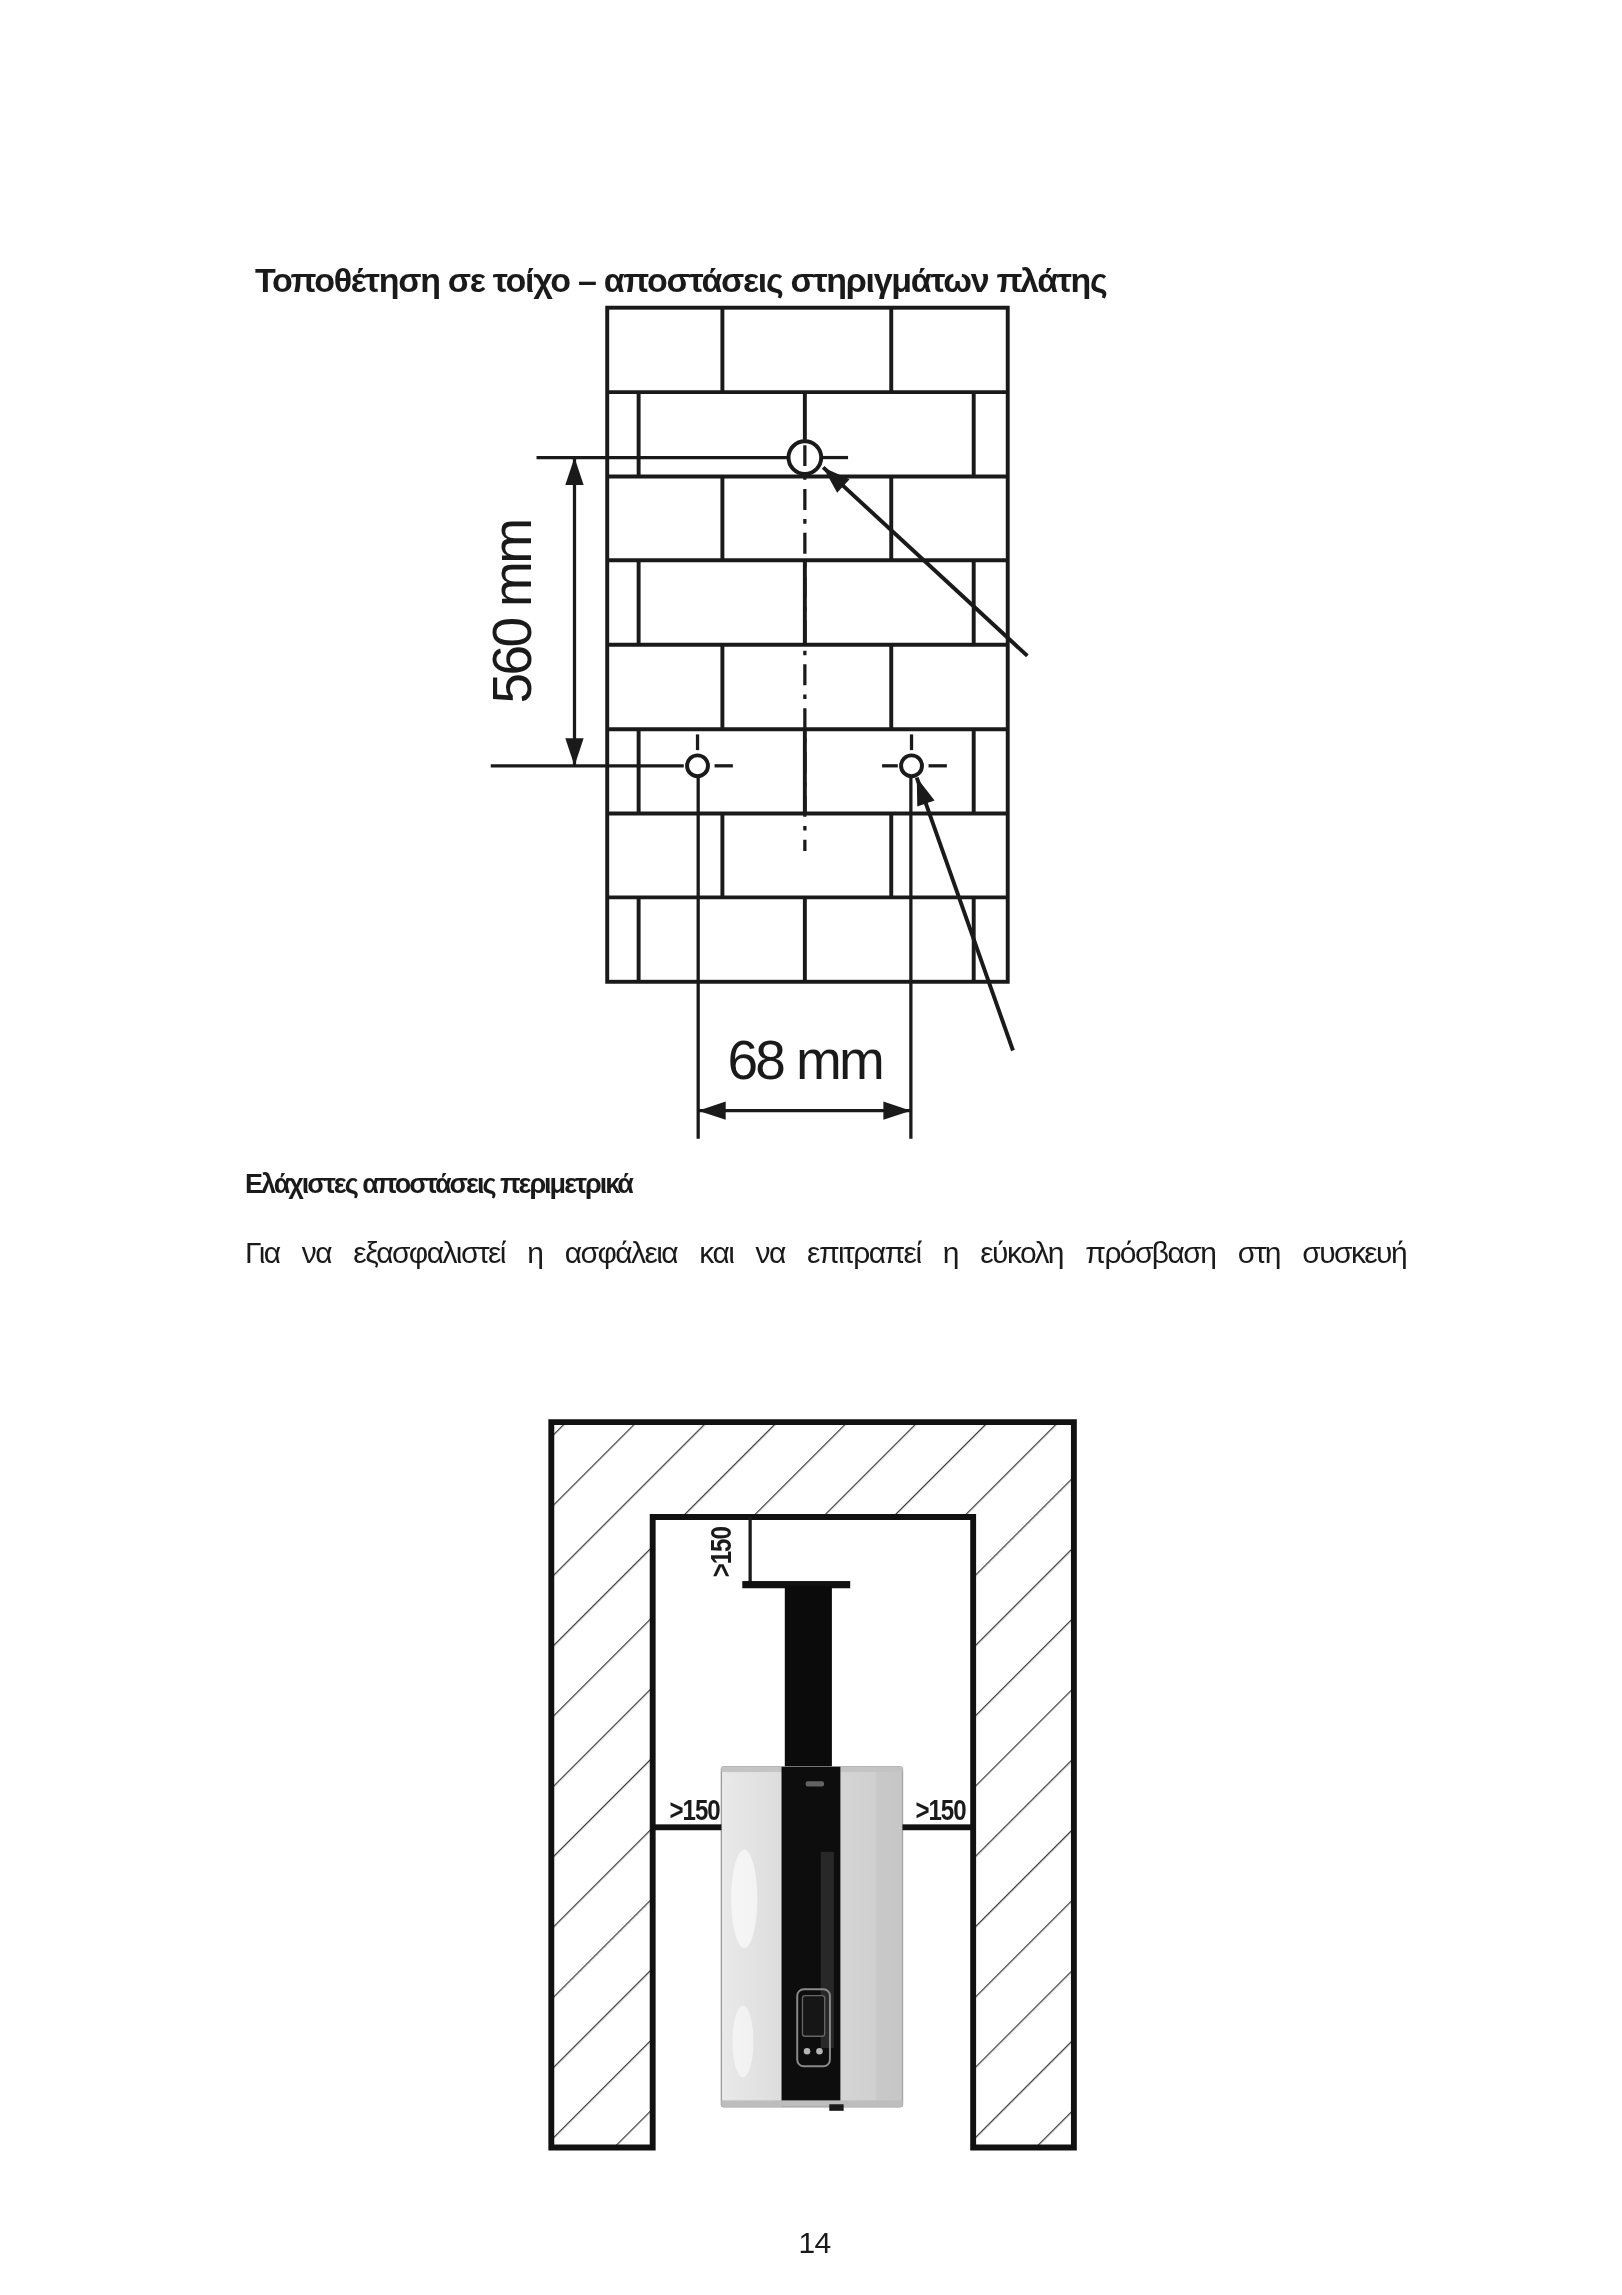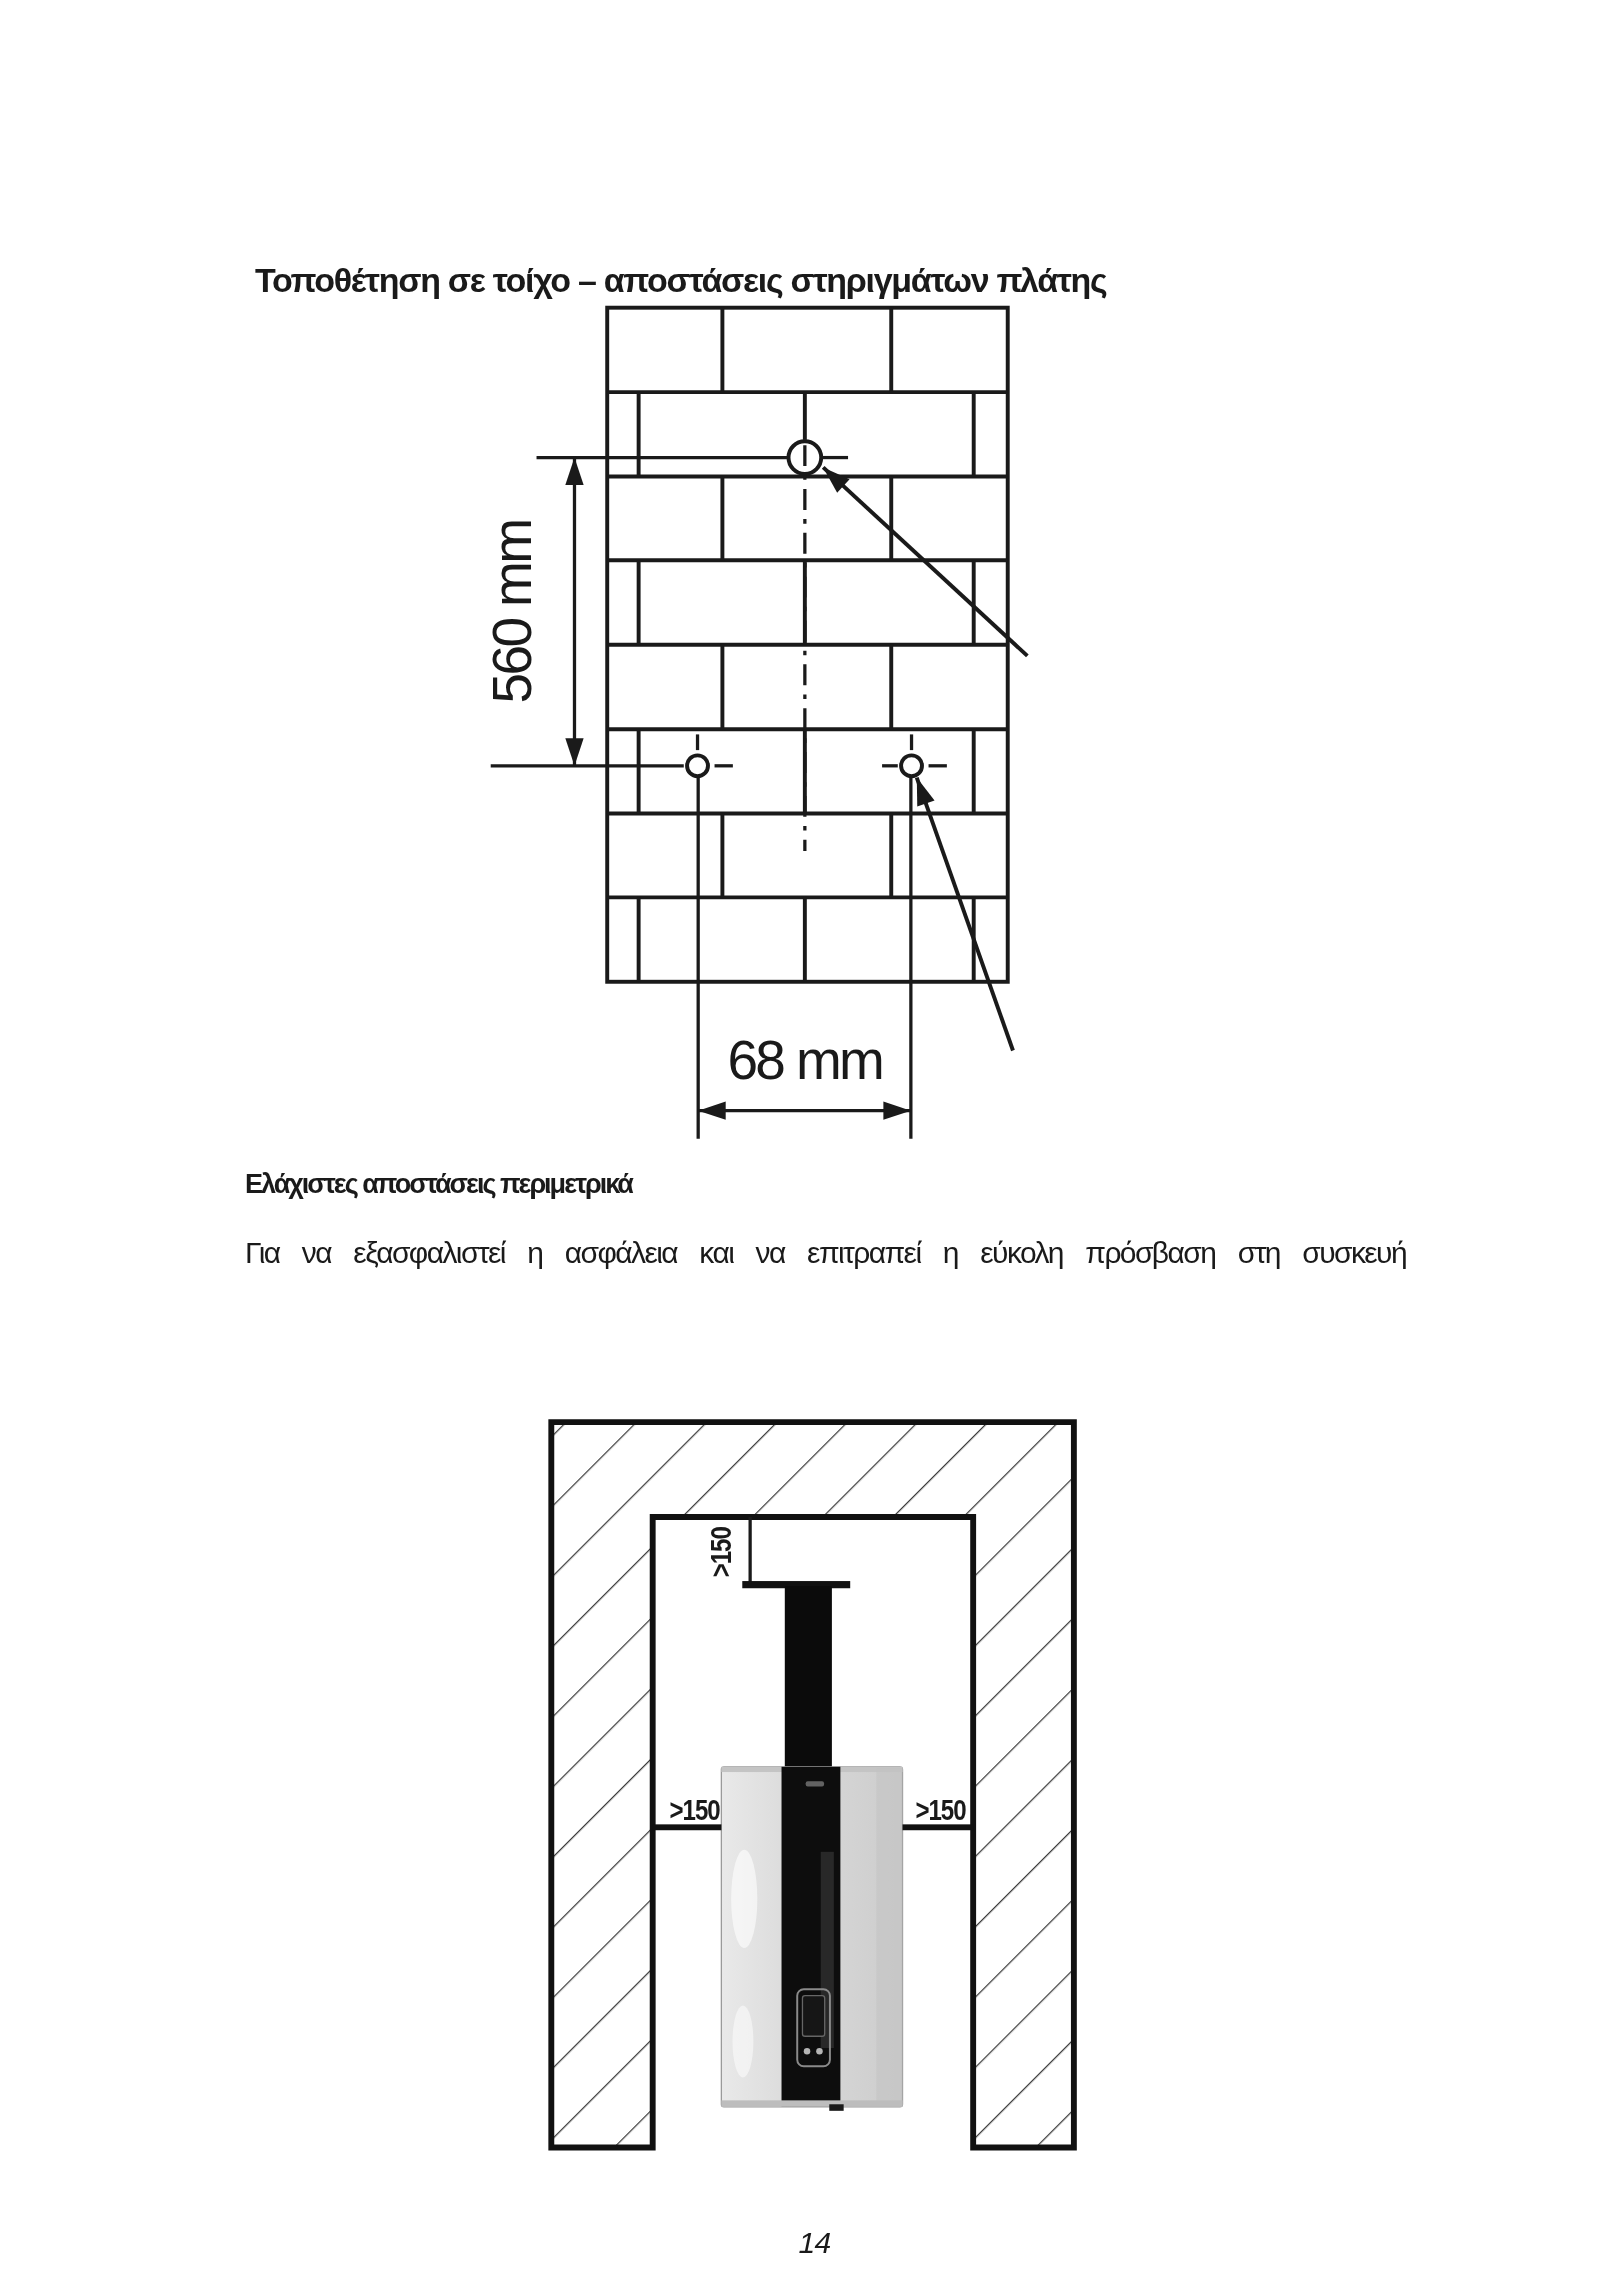--- a/index.html
+++ b/index.html
@@ -4,21 +4,21 @@
 <style>
   html,body{margin:0;padding:0;background:#ffffff;}
   body{width:1622px;height:2295px;position:relative;overflow:hidden;
        font-family:"Liberation Sans",sans-serif;color:#1a1a1a;}
   .abs{position:absolute;}
   .heading{left:255px;top:221px;font-size:34px;font-weight:bold;letter-spacing:-1.3px;line-height:39px;white-space:nowrap;margin-top:40px;}
   .subheading{left:245px;top:1165px;font-size:27px;font-weight:bold;letter-spacing:-2px;line-height:39px;white-space:nowrap;}
   .para{left:245px;top:1211px;width:1161px;font-size:30px;letter-spacing:-1.6px;line-height:43px;}
   .para .line{height:43px;white-space:normal;}
   .para .jline{text-align:justify;text-align-last:justify;margin-top:20px;}
-  .pagenum{left:762px;top:2226px;width:105px;text-align:center;font-size:30px;letter-spacing:-0.7px;font-style:italic;}
+  .pagenum{left:762px;top:2226px;width:105px;text-align:center;font-size:30px;letter-spacing:-0.7px;}
   svg text{font-family:"Liberation Sans","DejaVu Sans",sans-serif;fill:#1a1a1a;}
   .dimtext{font-size:84px;letter-spacing:-4px;}
   .clrtext{font-size:46px;font-weight:bold;letter-spacing:-2px;}
 </style>
 </head>
 <body>
 
 <div class="abs heading">Τοποθέτηση σε τοίχο – αποστάσεις στηριγμάτων πλάτης</div>
 
 <svg class="abs" style="left:458px;top:288px;" width="589" height="864" viewBox="0 0 900 1320">

